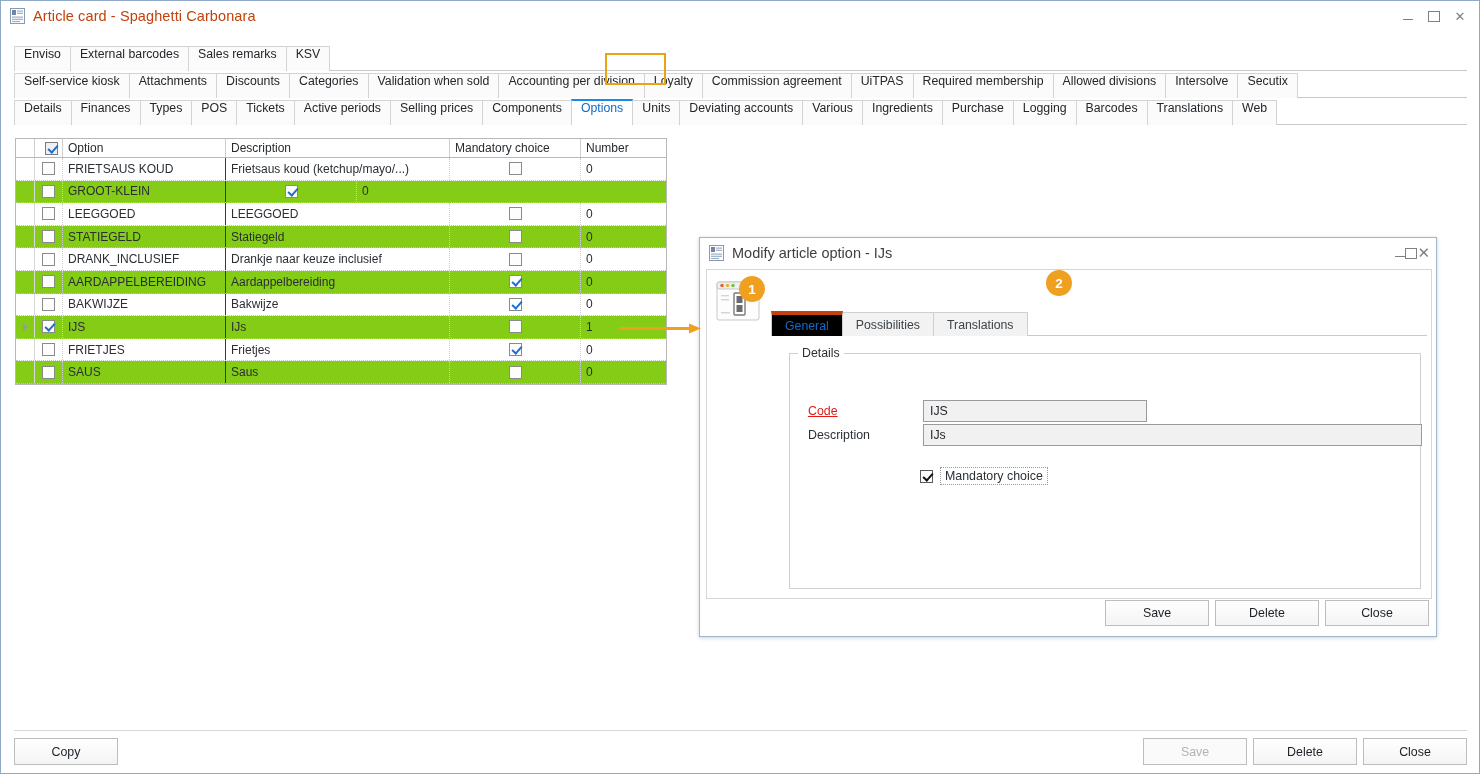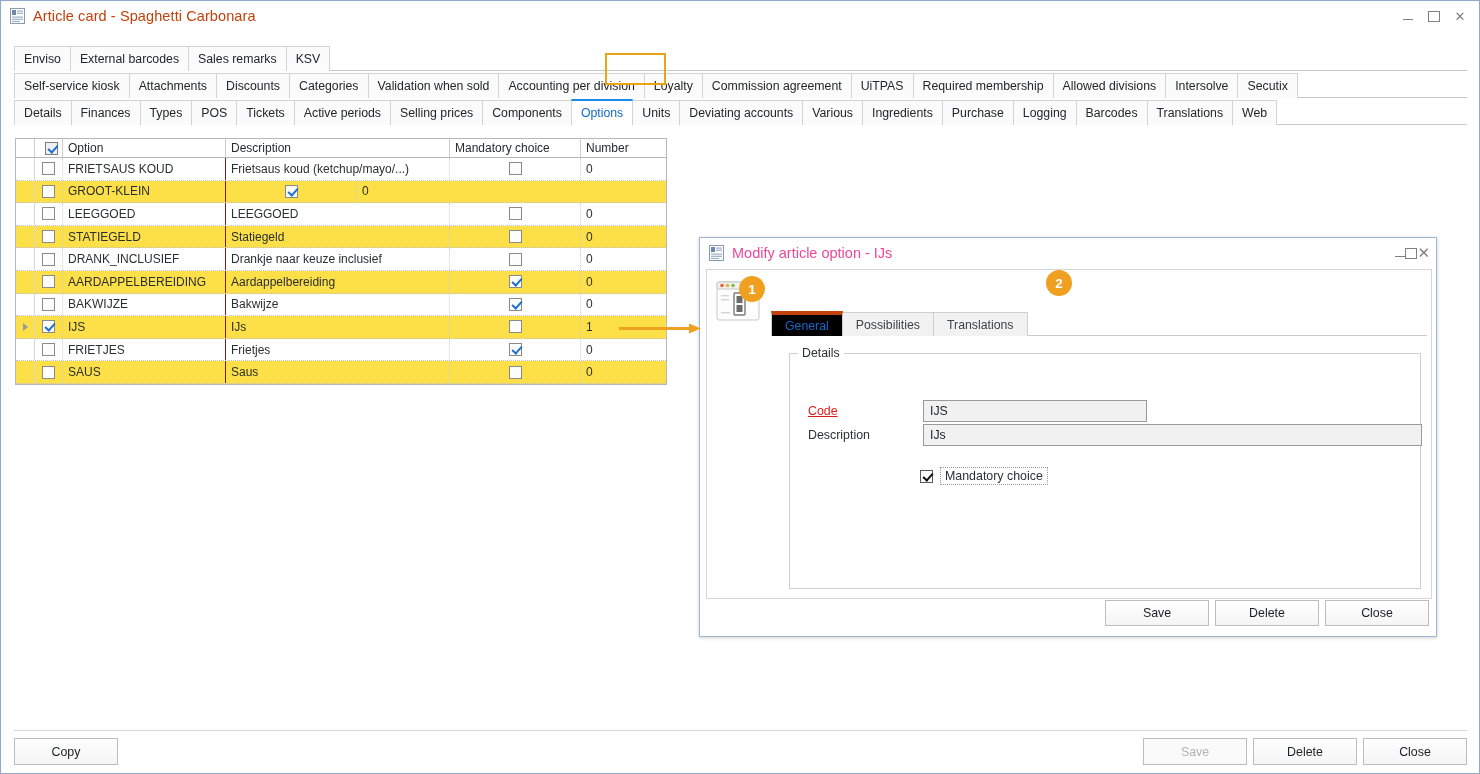--- a/index.html
+++ b/index.html
@@ -71,21 +71,21 @@
   }
   .tabrow.r1 { top: 0; }
   .tabrow.r2 { top: 27px; }
   .tabrow.r3 { top: 54px; border-bottom: 1px solid #c8c8c8; }
   .tab {
     background: #fbfbfb;
     border: 1px solid #d3d3d3;
     border-bottom: none;
     margin-right: -1px;
     padding: 0 9px;
-    display: flex; align-items: center;
+    display: flex; 
     font-size: 12.3px;
     color: #23272b;
     white-space: nowrap;
     height: 25px;
     position: relative;
   }
   .tab.active {
     background: #ffffff;
     color: #1569c7;
     border-top: 2px solid #1a8ae5;
@@ -137,21 +137,21 @@
   .c-desc  { width: 224px; flex: none; }
   .c-mand  { width: 131px; flex: none; }
   .c-num   { width: 84px; flex: none; border-right: none !important; }
 
   .grid-row {
     display: flex; height: 22.6px;
     align-items: stretch;
     border-bottom: 1px dotted #c2c2c2;
     background: #ffffff;
   }
-  .grid-row.alt { background: #fde047; }
+  .grid-row.alt { background: #84cc16; }
   .grid-row .cell {
     display: flex; align-items: center;
     font-size: 12px; color: #2a2f34;
     padding-left: 5px;
     border-right: 1px dotted #cfcfcf;
     overflow: hidden; white-space: nowrap;
   }
   .grid-row .cell.c-num { border-right: none; }
   .grid-row .cell.c-ind { border-right: 1px solid #d8d8d8; justify-content:center; padding-left:0; }
   .grid-row .cell.c-check { padding-left: 0; }
@@ -210,21 +210,21 @@
     z-index: 15;
   }
   #modal-titlebar {
     height: 30px;
     display: flex; align-items: center;
     background: #ffffff;
     position: relative;
   }
   #modal-titlebar .tb-icon { margin-left: 9px; margin-right: 8px; width:15px; height:16px; flex:none; }
   #modal-titlebar .tb-title {
-    font-size: 14.5px; color: #ec4899; white-space: nowrap;
+    font-size: 14.5px; color: #404040; white-space: nowrap;
   }
   #modal-win-controls { position: absolute; right: 6px; top: 0; height: 30px; display:flex; align-items:center; }
 
   #modal-body {
     position: absolute; left: 6px; top: 31px;
     width: 726px; height: 330px;
     border: 1px solid #d6d6d6;
     background: #ffffff;
   }
 

